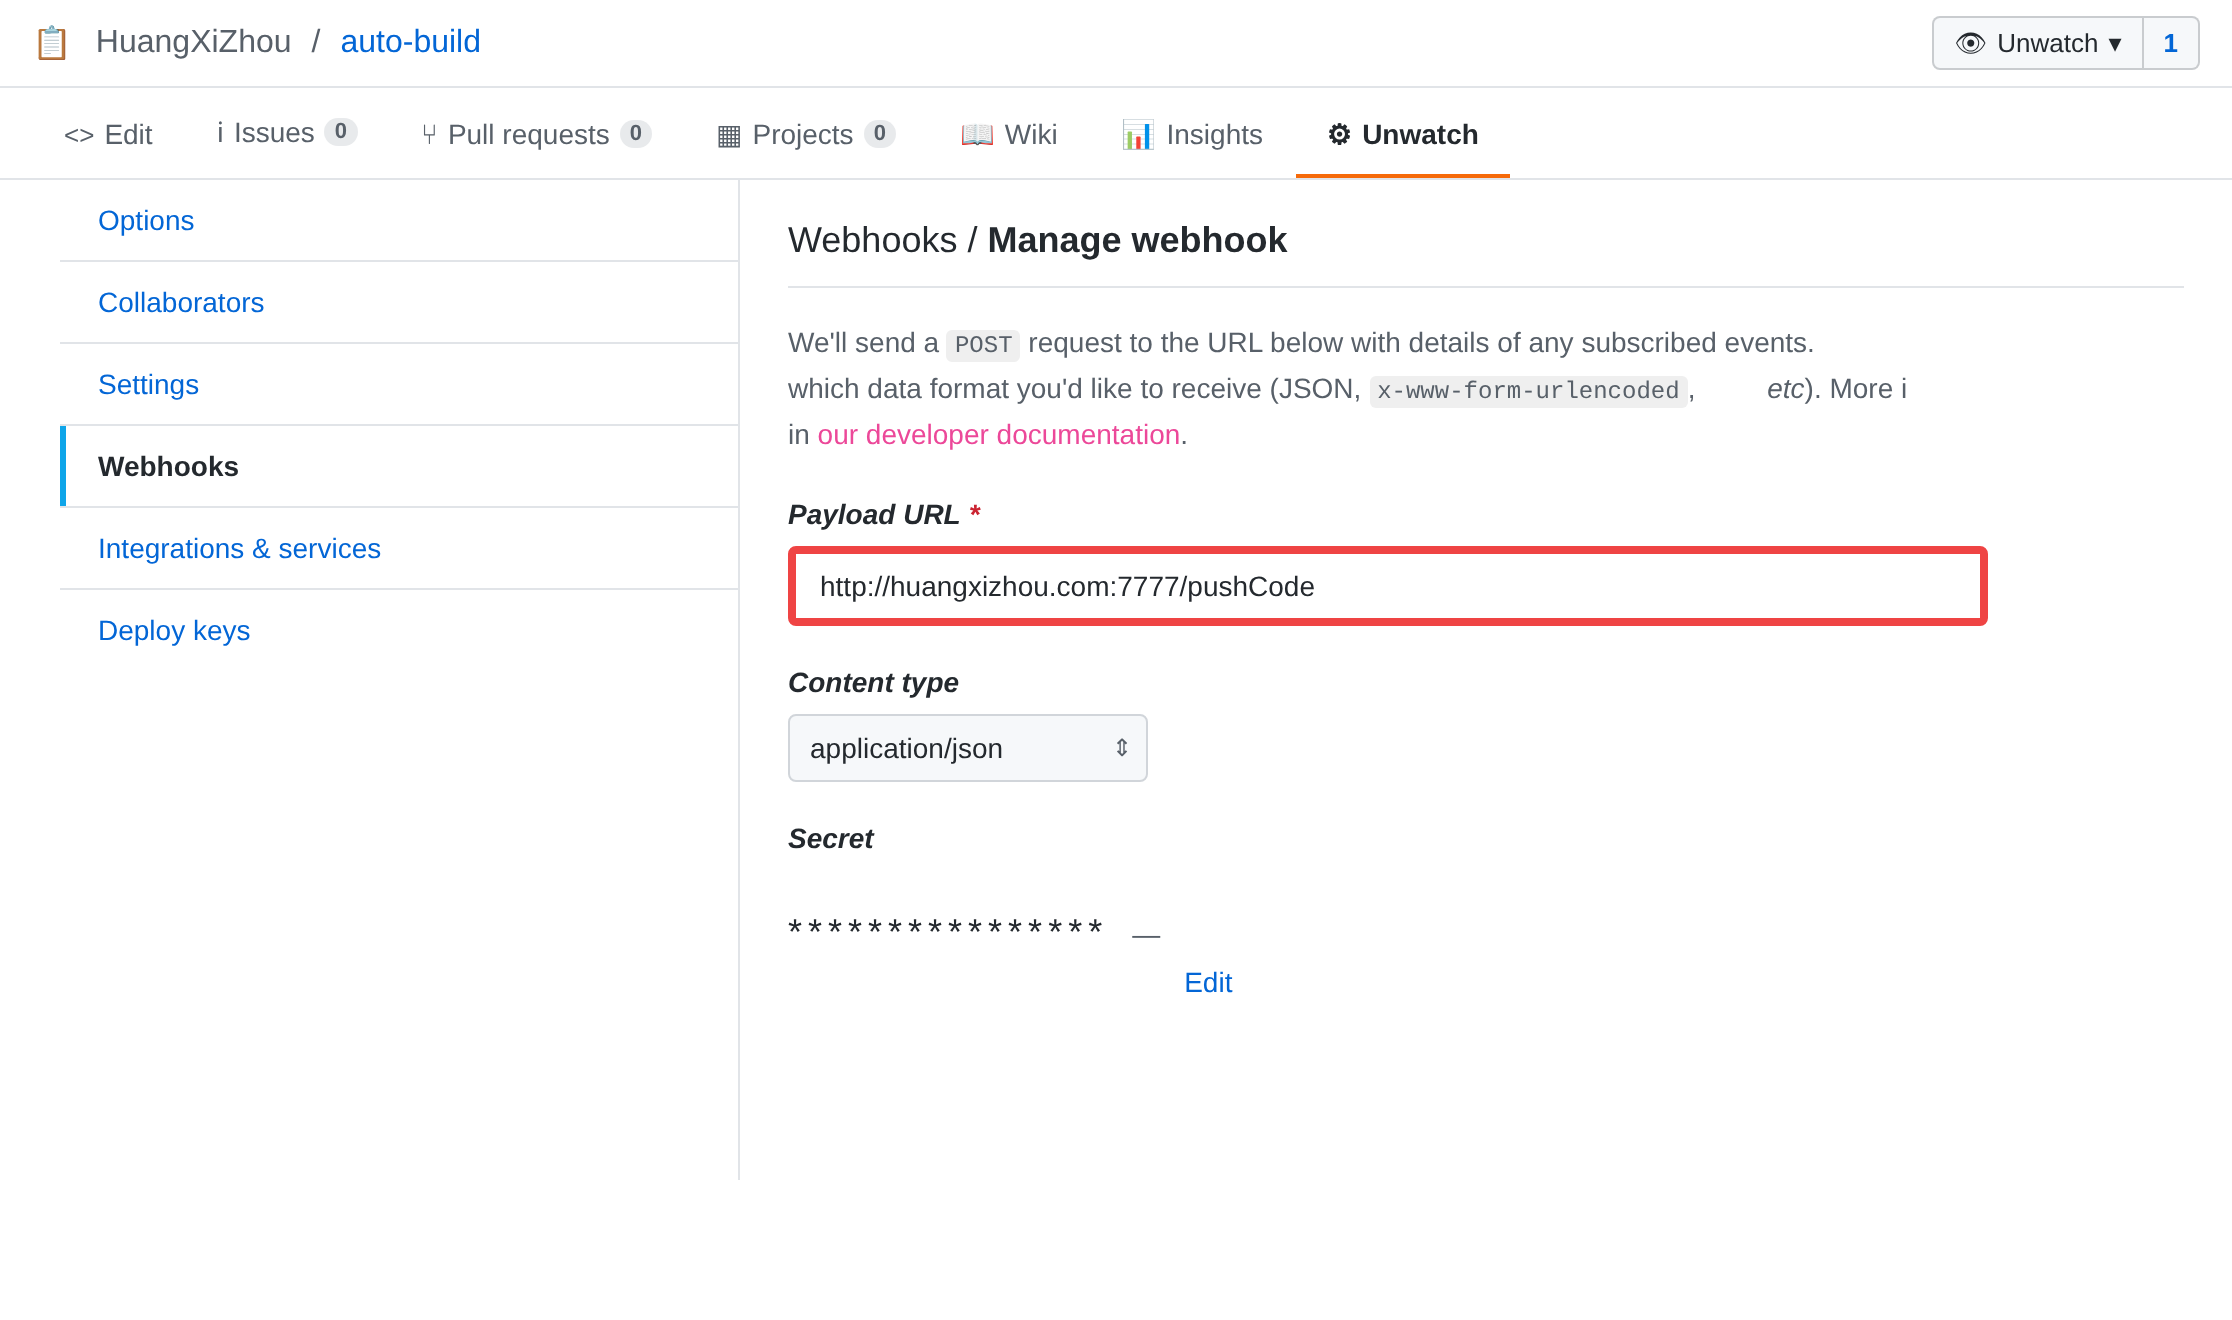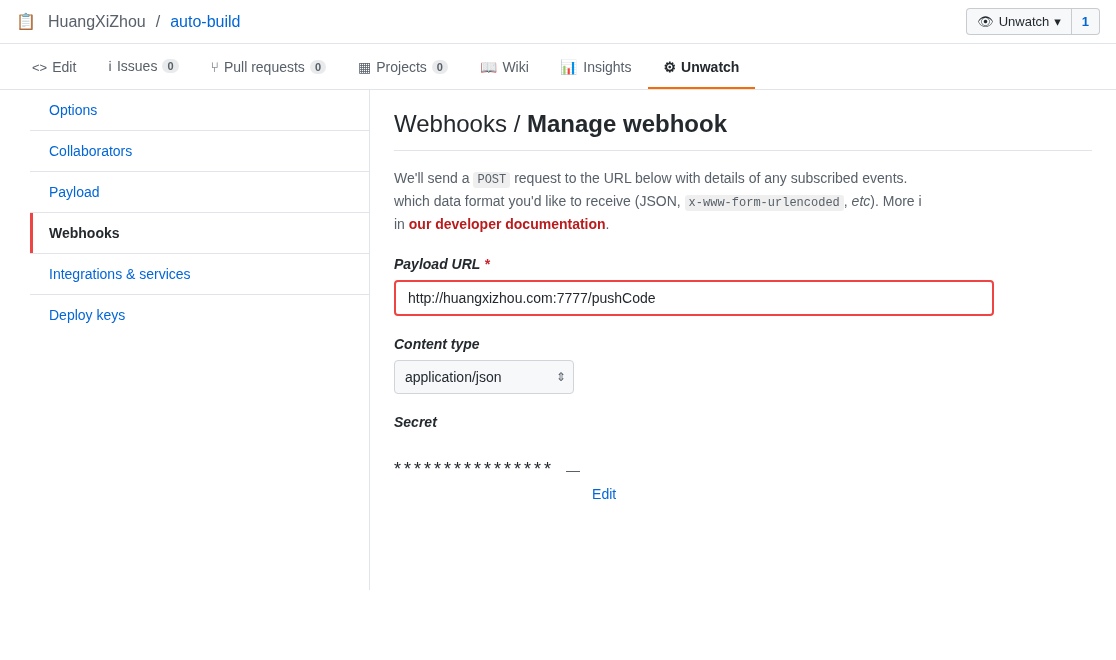--- a/index.html
+++ b/index.html
@@ -122,36 +122,36 @@
       padding: 12px 16px;
       font-size: 14px;
       color: #0366d6;
       border-left: 3px solid transparent;
       cursor: pointer;
       text-decoration: none;
     }
     .sidebar-item.active {
       color: #24292e;
       font-weight: 700;
-      border-left: 3px solid #ef4444;
+      border-left: 3px solid #0ea5e9;
       background: #fff;
     }
     .sidebar-divider {
       height: 1px;
       background: #e1e4e8;
     }
 
     
     .content {
       flex: 1;
       padding: 20px 24px;
       overflow: hidden;
     }
     .content-title {
-      font-size: 24px;
+      font-size: 18px;
       font-weight: 400;
       color: #24292e;
       margin-bottom: 16px;
       padding-bottom: 12px;
       border-bottom: 1px solid #e1e4e8;
     }
     .content-title strong {
       font-weight: 700;
     }
     .content-description {
@@ -161,47 +161,47 @@
       line-height: 1.6;
     }
     .content-description code {
       font-family: Liberation Mono, monospace;
       font-size: 12px;
       background: rgba(27,31,35,0.07);
       padding: 1px 4px;
       border-radius: 3px;
     }
     .content-description a {
-      color: #b91c1c;
+      color: #ec4899;
       text-decoration: none;
-      font-weight: bold;
     }
     .content-description em {
       font-style: italic;
+      margin-left: 32px;
     }
 
     .field-section { margin-bottom: 20px; }
     .field-label {
       display: flex;
       align-items: center;
       gap: 4px;
       font-size: 14px;
       font-weight: 600;
       color: #24292e;
       margin-bottom: 8px;
       font-style: italic;
     }
     .required-star { color: #cb2431; font-size: 14px; }
 
     .url-input {
       width: 100%;
       max-width: 600px;
       padding: 8px 12px;
       font-size: 14px;
-      border: 2px solid #ef4444;
+      border: 4px solid #ef4444;
       border-radius: 4px;
       outline: none;
       color: #24292e;
     }
 
     .select-wrapper {
       position: relative;
       display: inline-block;
       max-width: 200px;
       width: 180px;
@@ -310,21 +310,21 @@
   <aside class="sidebar">
     <a class="sidebar-item">
       <span>Options</span>
     </a>
     <div class="sidebar-divider"></div>
     <a class="sidebar-item">
       <span>Collaborators</span>
     </a>
     <div class="sidebar-divider"></div>
     <a class="sidebar-item">
-      <span>Payload</span>
+      <span>Settings</span>
     </a>
     <div class="sidebar-divider"></div>
     <a class="sidebar-item active">
       <span>Webhooks</span>
     </a>
     <div class="sidebar-divider"></div>
     <a class="sidebar-item">
       <span>Integrations &amp; services</span>
     </a>
     <div class="sidebar-divider"></div>

